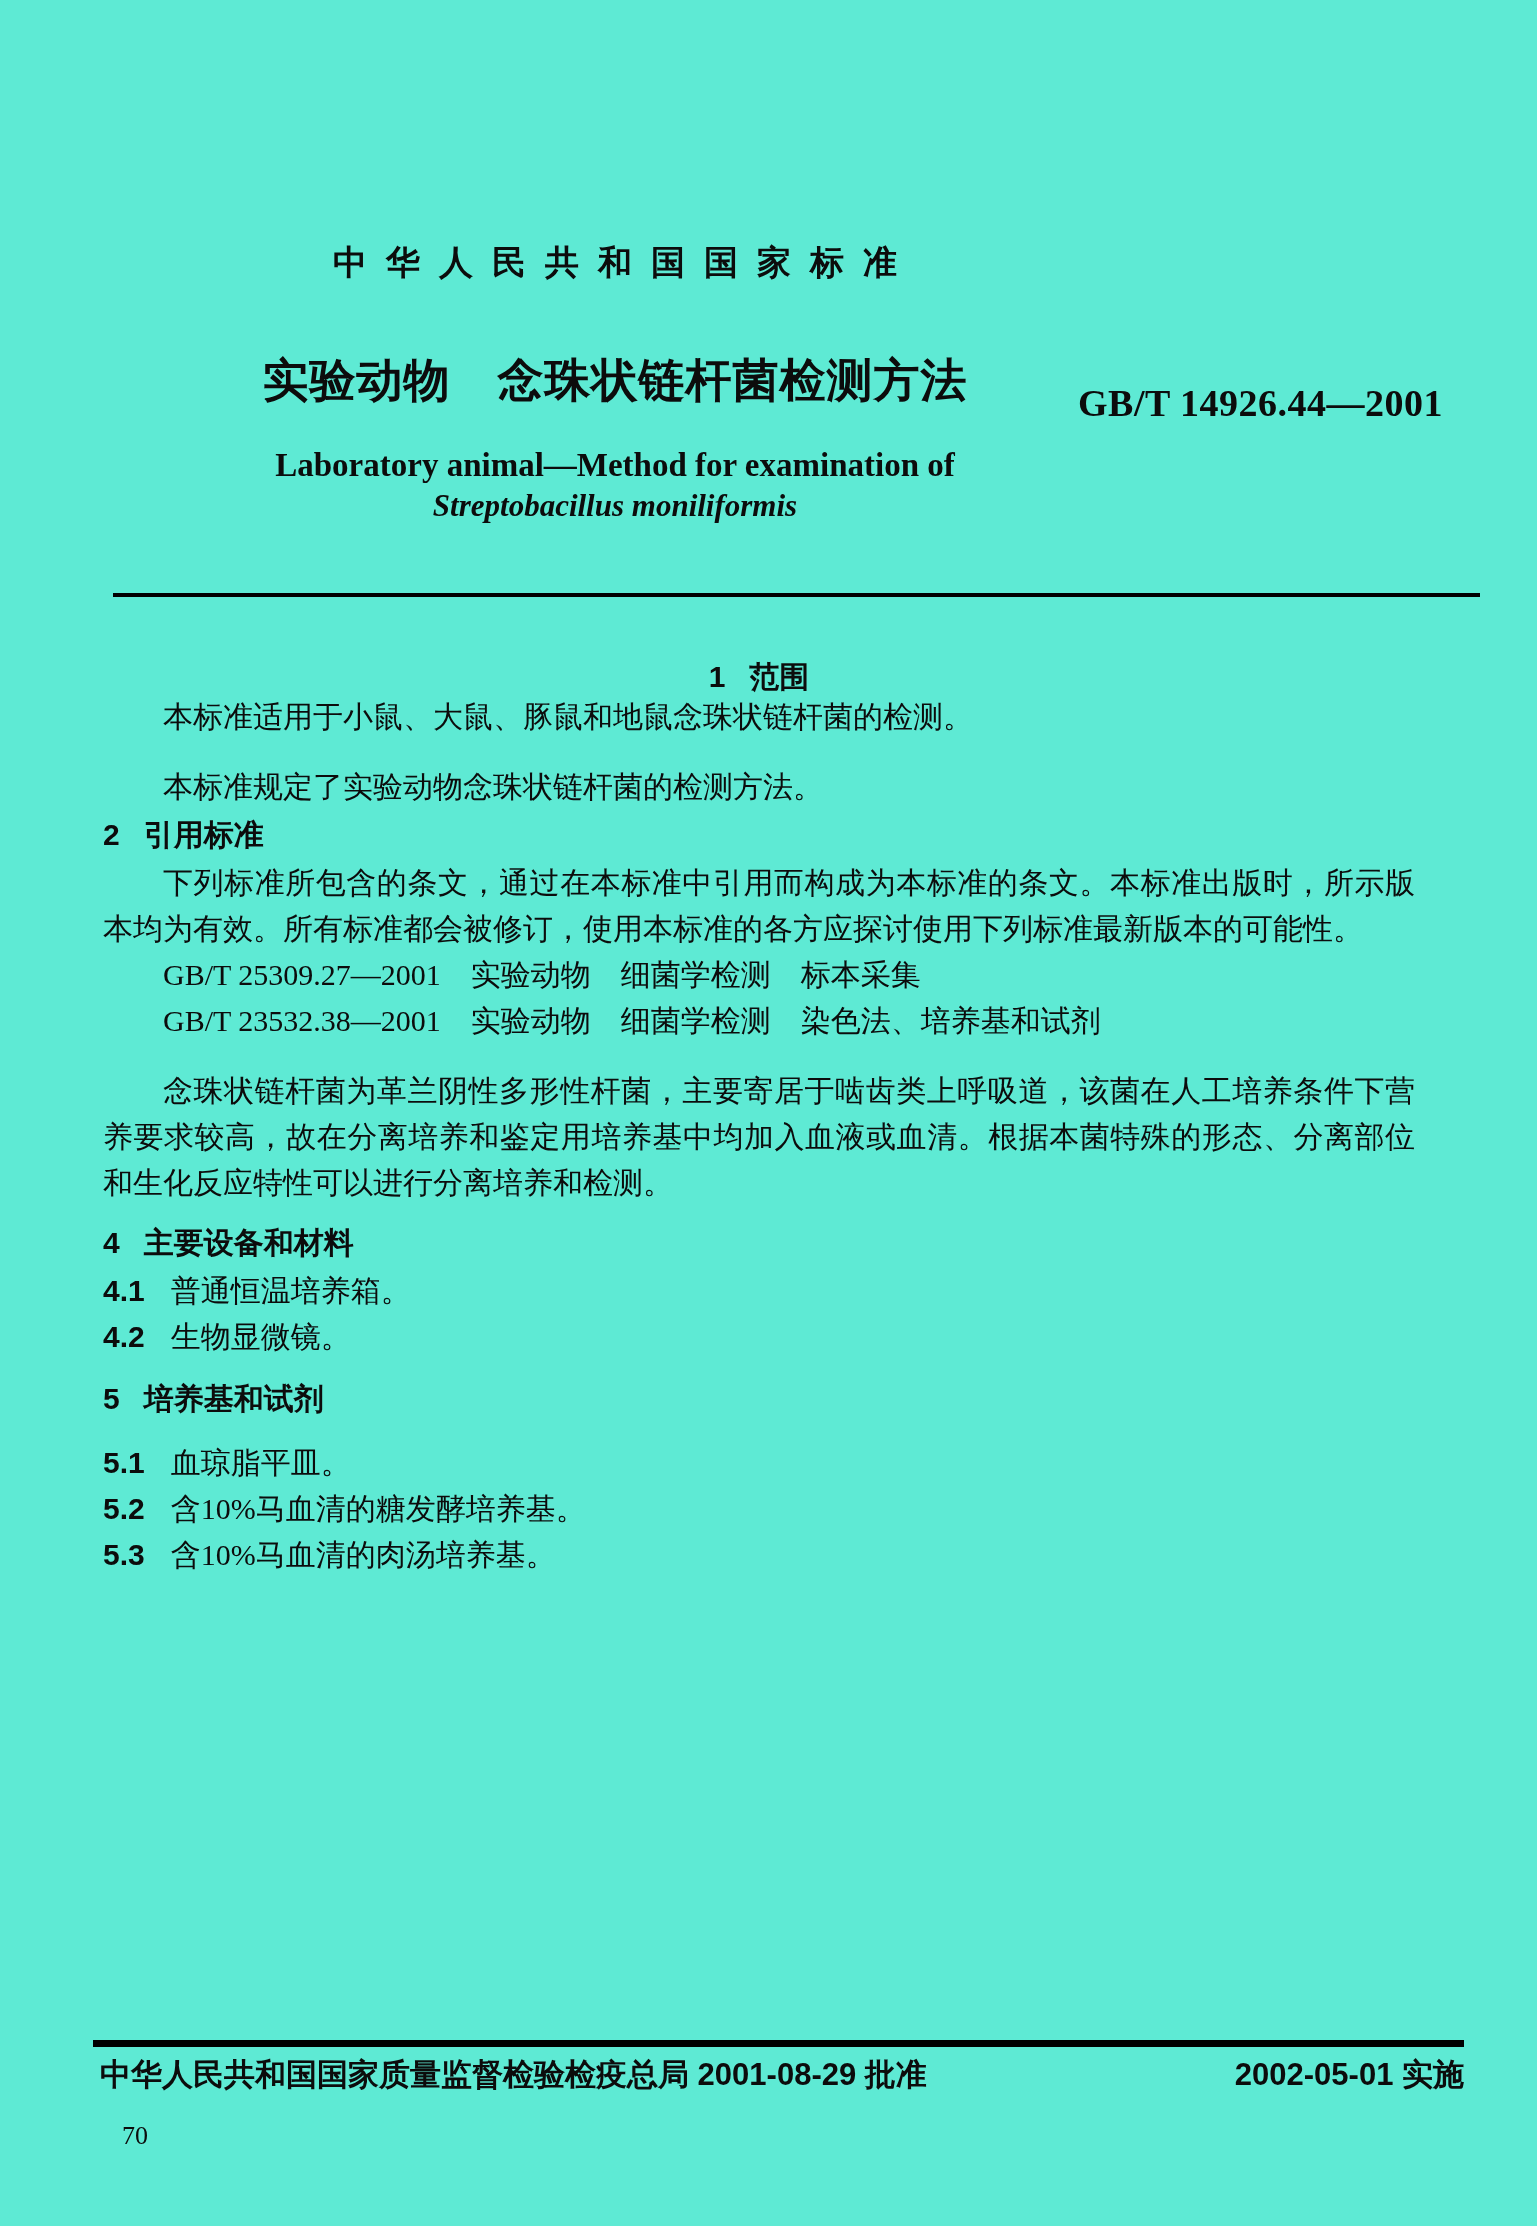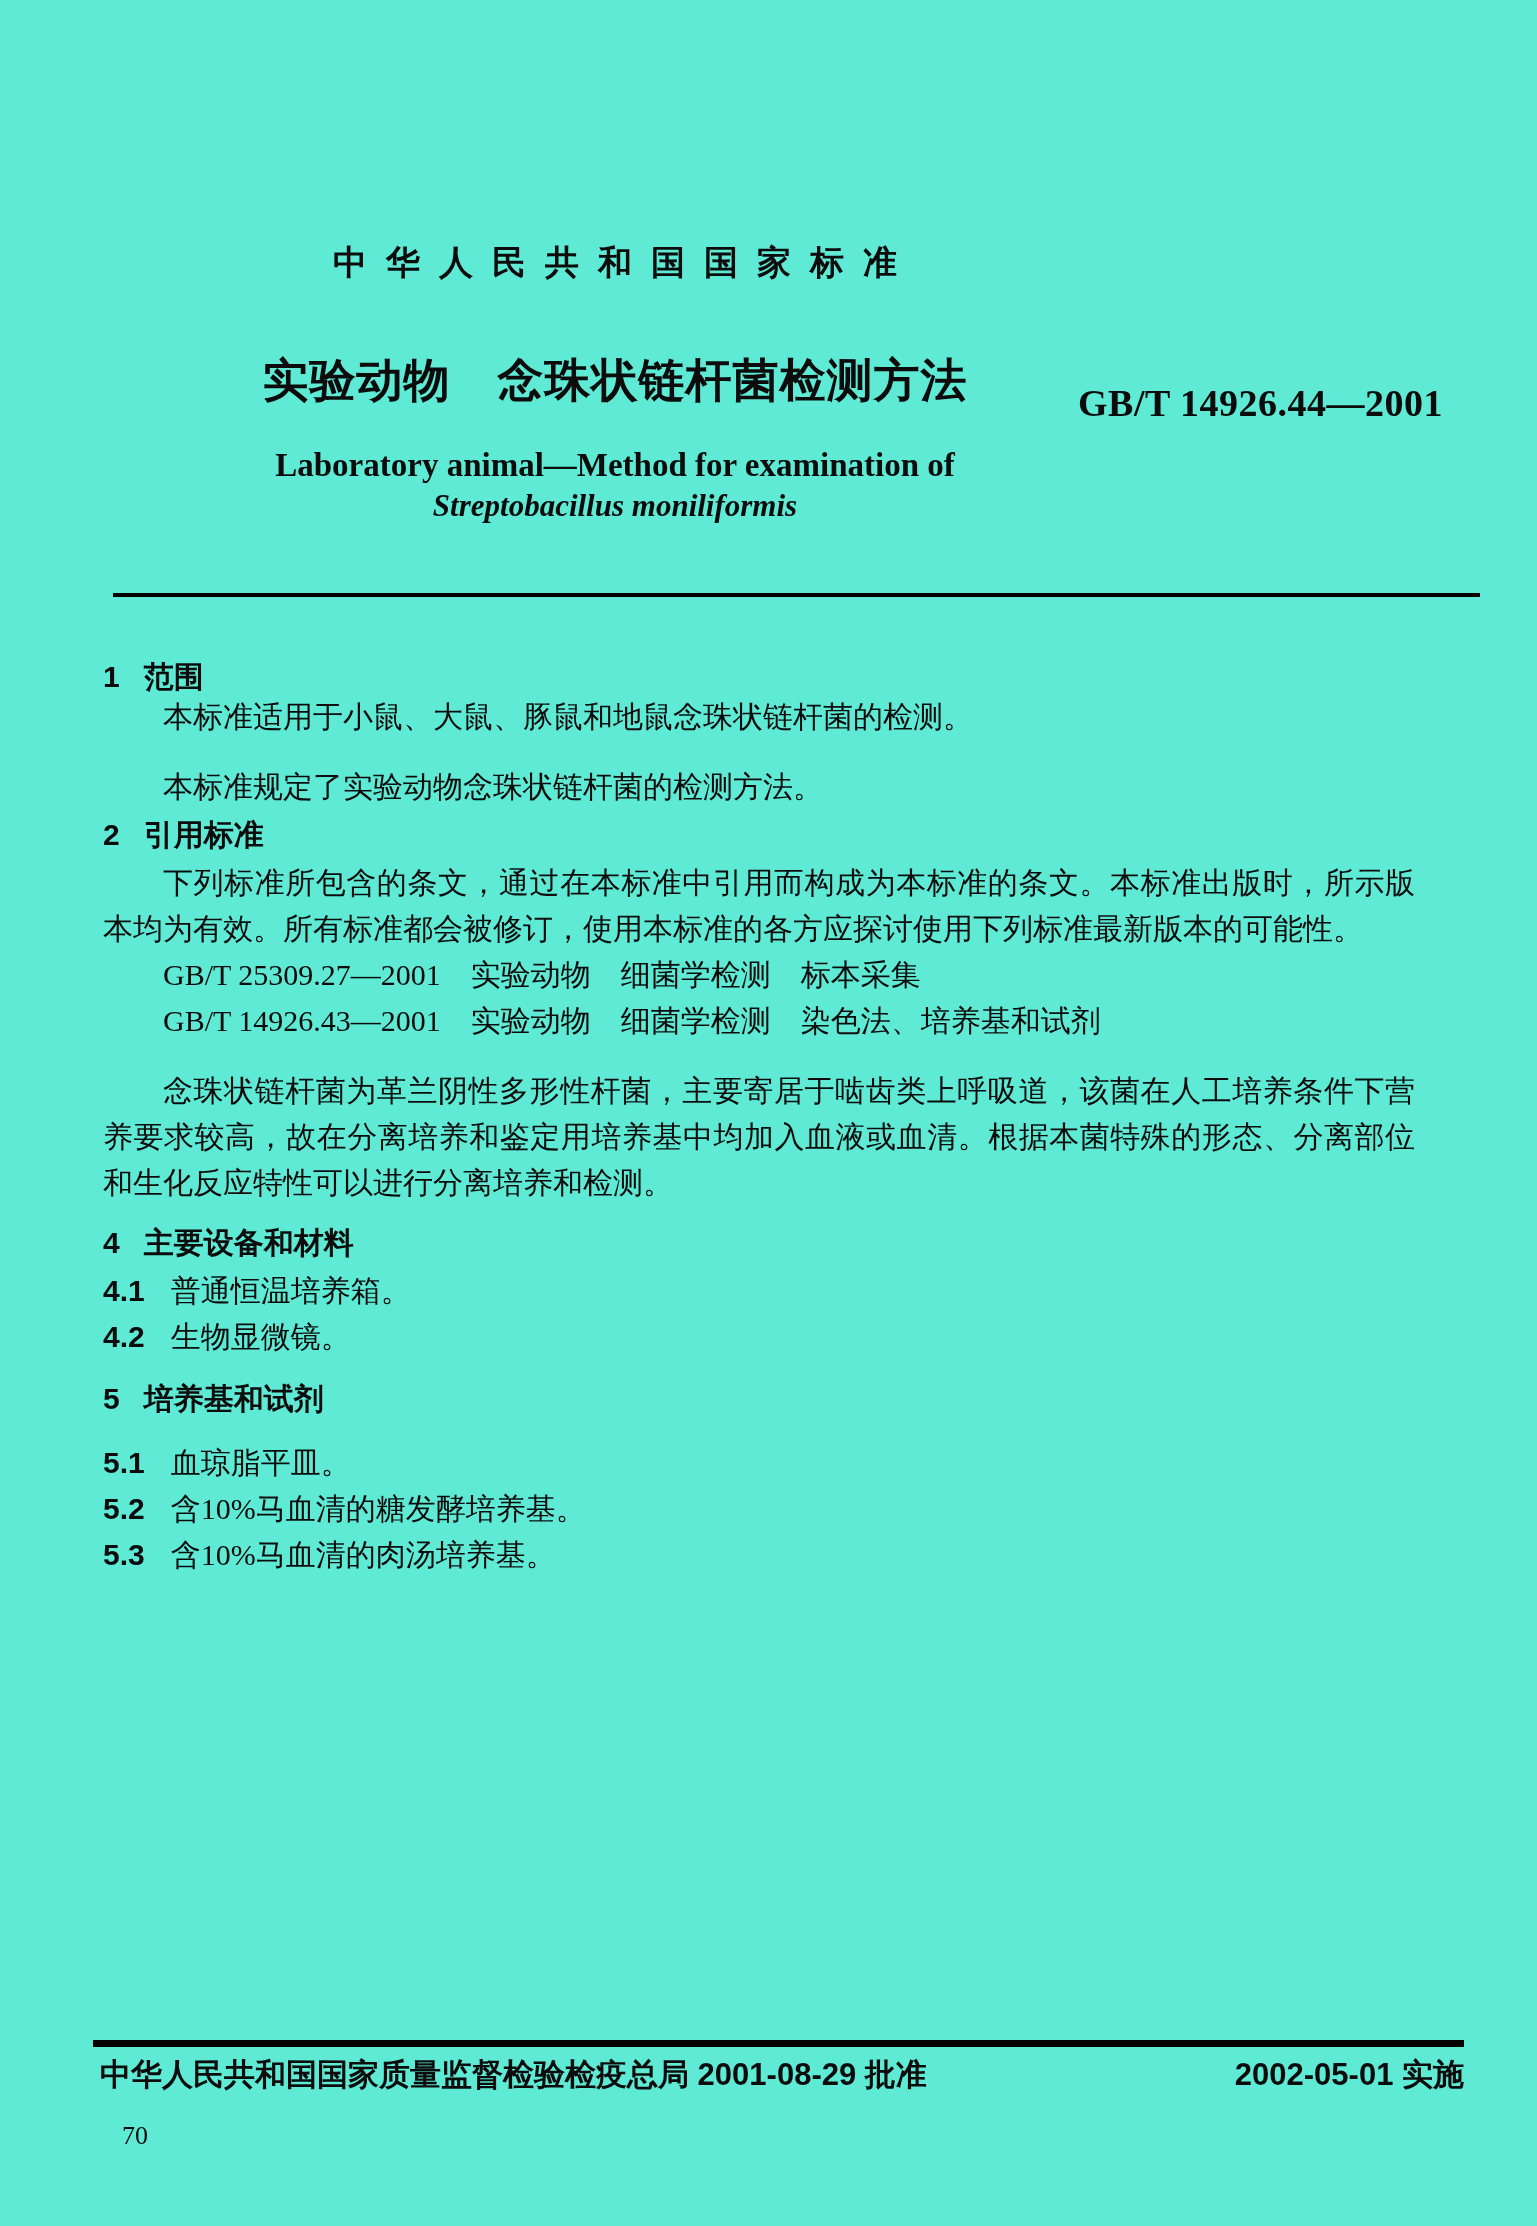--- a/index.html
+++ b/index.html
@@ -64,21 +64,21 @@
   .indent { text-indent:60px; }
   .ref {
     font-size:30px; line-height:46px;
     padding-left:60px; white-space:nowrap;
   }
   .item { font-size:30px; line-height:46px; white-space:nowrap; }
   .item-no {
     font:bold 30px/46px "Liberation Sans", sans-serif;
     display:inline-block; margin-right:26px;
   }
-  .mt2 {margin-top:2px;} .mt18{margin-top:18px;} .mt20{margin-top:20px;}
+  .mt2 {margin-top:2px;text-align:center;} .mt18{margin-top:18px;} .mt20{margin-top:20px;}
   .mt22{margin-top:22px;} .mt24{margin-top:24px;} .mt26{margin-top:8px;}
 
   
   .footer-left {
     position:absolute; left:100px; top:2056px;
     font:bold 31px/1.2 "Liberation Sans", sans-serif; white-space:nowrap;
   }
   .footer-right {
     position:absolute; right:73px; top:2056px;
     font:bold 31px/1.2 "Liberation Sans", sans-serif; white-space:nowrap;
@@ -109,21 +109,21 @@
       <span class="sec-no">1</span><span class="sec-title">范围</span>
     </h2>
     <p class="para indent">本标准适用于小鼠、大鼠、豚鼠和地鼠念珠状链杆菌的检测。</p>
     <p class="para indent mt24">本标准规定了实验动物念珠状链杆菌的检测方法。</p>
 
     <h2 class="sec-h mt26">
       <span class="sec-no">2</span><span class="sec-title">引用标准</span>
     </h2>
     <p class="para indent mt26">下列标准所包含的条文，通过在本标准中引用而构成为本标准的条文。本标准出版时，所示版本均为有效。所有标准都会被修订，使用本标准的各方应探讨使用下列标准最新版本的可能性。</p>
     <div class="ref">GB/T 25309.27—2001　实验动物　细菌学检测　标本采集</div>
-    <div class="ref">GB/T 14926.43—2001　实验动物　细菌学检测　染色法、培养基和试剂</div>
+    <div class="ref">GB/T 23532.38—2001　实验动物　细菌学检测　染色法、培养基和试剂</div>
 
     <p class="para indent mt24">念珠状链杆菌为革兰阴性多形性杆菌，主要寄居于啮齿类上呼吸道，该菌在人工培养条件下营养要求较高，故在分离培养和鉴定用培养基中均加入血液或血清。根据本菌特殊的形态、分离部位和生化反应特性可以进行分离培养和检测。</p>
 
     <h2 class="sec-h mt20">
       <span class="sec-no">4</span><span class="sec-title">主要设备和材料</span>
     </h2>
     <div class="item mt26">
       <span class="item-no">4.1</span><span>普通恒温培养箱。</span>
     </div>
     <div class="item">

